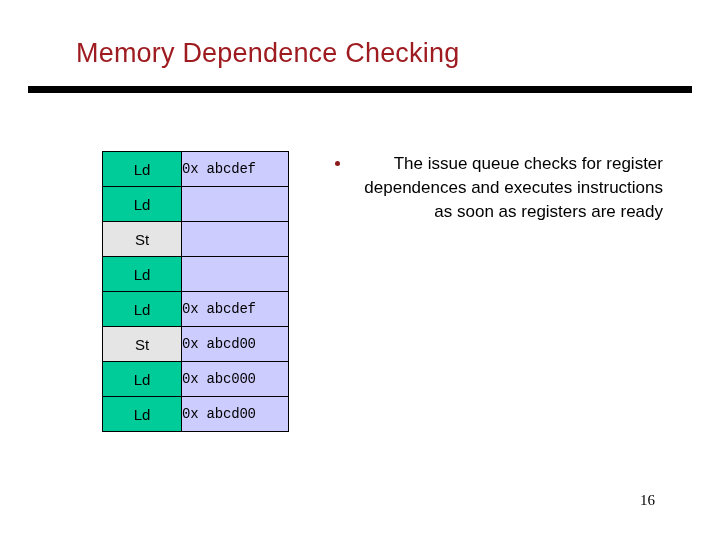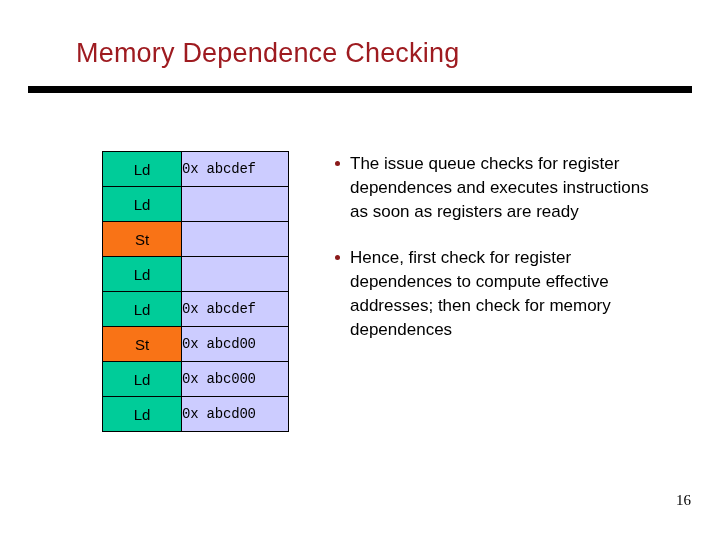--- a/index.html
+++ b/index.html
@@ -57,21 +57,21 @@
   }
   td.op-cell {
     width: 78px;
     text-align: center;
     font-family: "Liberation Sans", sans-serif;
     font-size: 15px;
     font-weight: 400;
     color: #000000;
   }
   td.op-ld { background: #00CC99; }
-  td.op-st { background: #f97316; }
+  td.op-st { background: #e5e5e5; }
   td.addr-cell {
     width: 106px;
     background: #CCCCFF;
     text-align: left;
     padding-left: 9px;
     font-family: "Liberation Mono", monospace;
     font-size: 14px;
     font-weight: 400;
     color: #000000;
     letter-spacing: -0.2px;
@@ -96,26 +96,26 @@
   .bullet-item:last-child { margin-bottom: 0; }
   .bullet-dot {
     position: absolute;
     left: 2px;
     top: 9px;
     width: 5px;
     height: 5px;
     border-radius: 50%;
     background: #8B1A1A;
   }
-  .bullet-text { display: block; }
+  .bullet-text { display: block; text-align: right; }
 
   
   #page-number {
     position: absolute;
-    left: 676px;
+    left: 640px;
     top: 492px;
     font-family: "Liberation Serif", serif;
     font-size: 15px;
     color: #000000;
   }
 </style>
 </head>
 <body>
 
 <div id="slide-title">Memory Dependence Checking</div>
@@ -157,19 +157,15 @@
         <td class="addr-cell">0x abcd00</td>
       </tr>
     </tbody>
 </table>
 
 <div id="bullet-list">
     <div class="bullet-item">
       <span class="bullet-dot"></span>
       <span class="bullet-text">The issue queue checks for register dependences and executes instructions as soon as registers are ready</span>
     </div>
-    <div class="bullet-item">
-      <span class="bullet-dot"></span>
-      <span class="bullet-text">Hence, first check for register dependences to compute effective addresses; then check for memory dependences</span>
-    </div>
   </div>
 
 <div id="page-number">16</div>
 
 </body></html>

